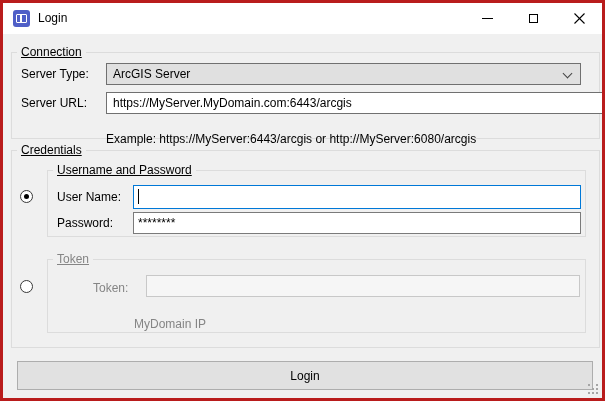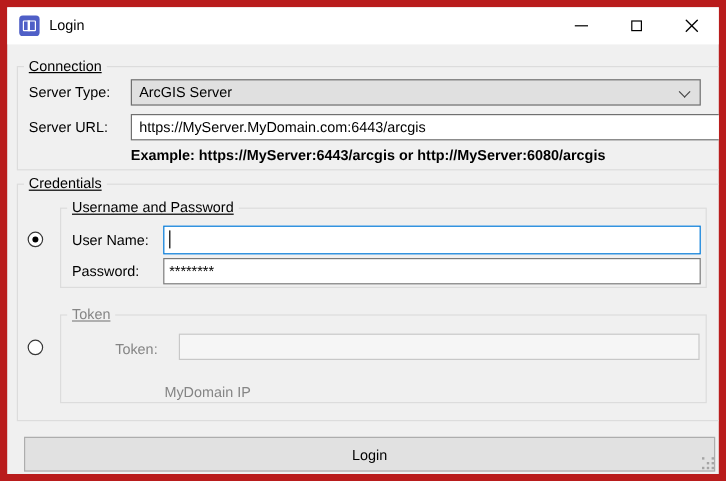--- a/index.html
+++ b/index.html
@@ -1,19 +1,19 @@
 <!DOCTYPE html>
 <html><head>
 <meta charset="utf-8">
 <style>
   * { margin:0; padding:0; box-sizing:border-box; }
   html,body { background:#cfcfcf; }
   .window {
     position:relative; width:605px; height:401px;
-    background:#f0f0f0; border:6px solid #b91c1c;
+    background:#f0f0f0; border:3px solid #b91c1c;
     font-family:"Liberation Sans", sans-serif; font-size:12px; color:#000;
     overflow:hidden;
   }
   
   .titlebar { position:absolute; top:0; left:0; right:0; height:31px; background:#fff; }
   .app-icon { position:absolute; left:10px; top:7px; width:17px; height:17px;
     background:#4f5fc7; border-radius:3px; }
   .app-icon .inner { position:absolute; left:3px; top:4px; width:11px; height:9px;
     border:1.5px solid #fff; border-radius:1px; }
   .app-icon .divider { position:absolute; left:7px; top:4px; width:1.5px; height:9px; background:#fff; }
@@ -85,21 +85,21 @@
     <span class="combo-text">ArcGIS Server</span>
     <div class="chevron"></div>
   </div>
 
   <span class="form-label" style="left:18px; top:93px;">Server URL:</span>
   <div class="combo combo-white" style="left:103px; top:89px; width:544px;">
     <span class="combo-text">https://MyServer.MyDomain.com:6443/arcgis</span>
     <div class="chevron"></div>
   </div>
 
-  <span class="static-text" style="left:103px; top:116px;font-weight:bold;">Example: https://MyServer:6443/arcgis or http://MyServer:6080/arcgis</span>
+  <span class="static-text" style="left:103px; top:129px;">Example: https://MyServer:6443/arcgis or http://MyServer:6080/arcgis</span>
 
   <div class="groupbox" style="left:8px; top:147px; width:589px; height:198px;"></div>
   <span class="groupbox-label" style="left:14px; top:141px;">Credentials</span>
 
   <div class="radio" style="left:17px; top:187px;">
     <div class="radio-dot"></div>
   </div>
 
   <div class="groupbox" style="left:44px; top:167px; width:539px; height:67px;"></div>
   <span class="groupbox-label" style="left:50px; top:161px;text-align:right;">Username and Password</span>

